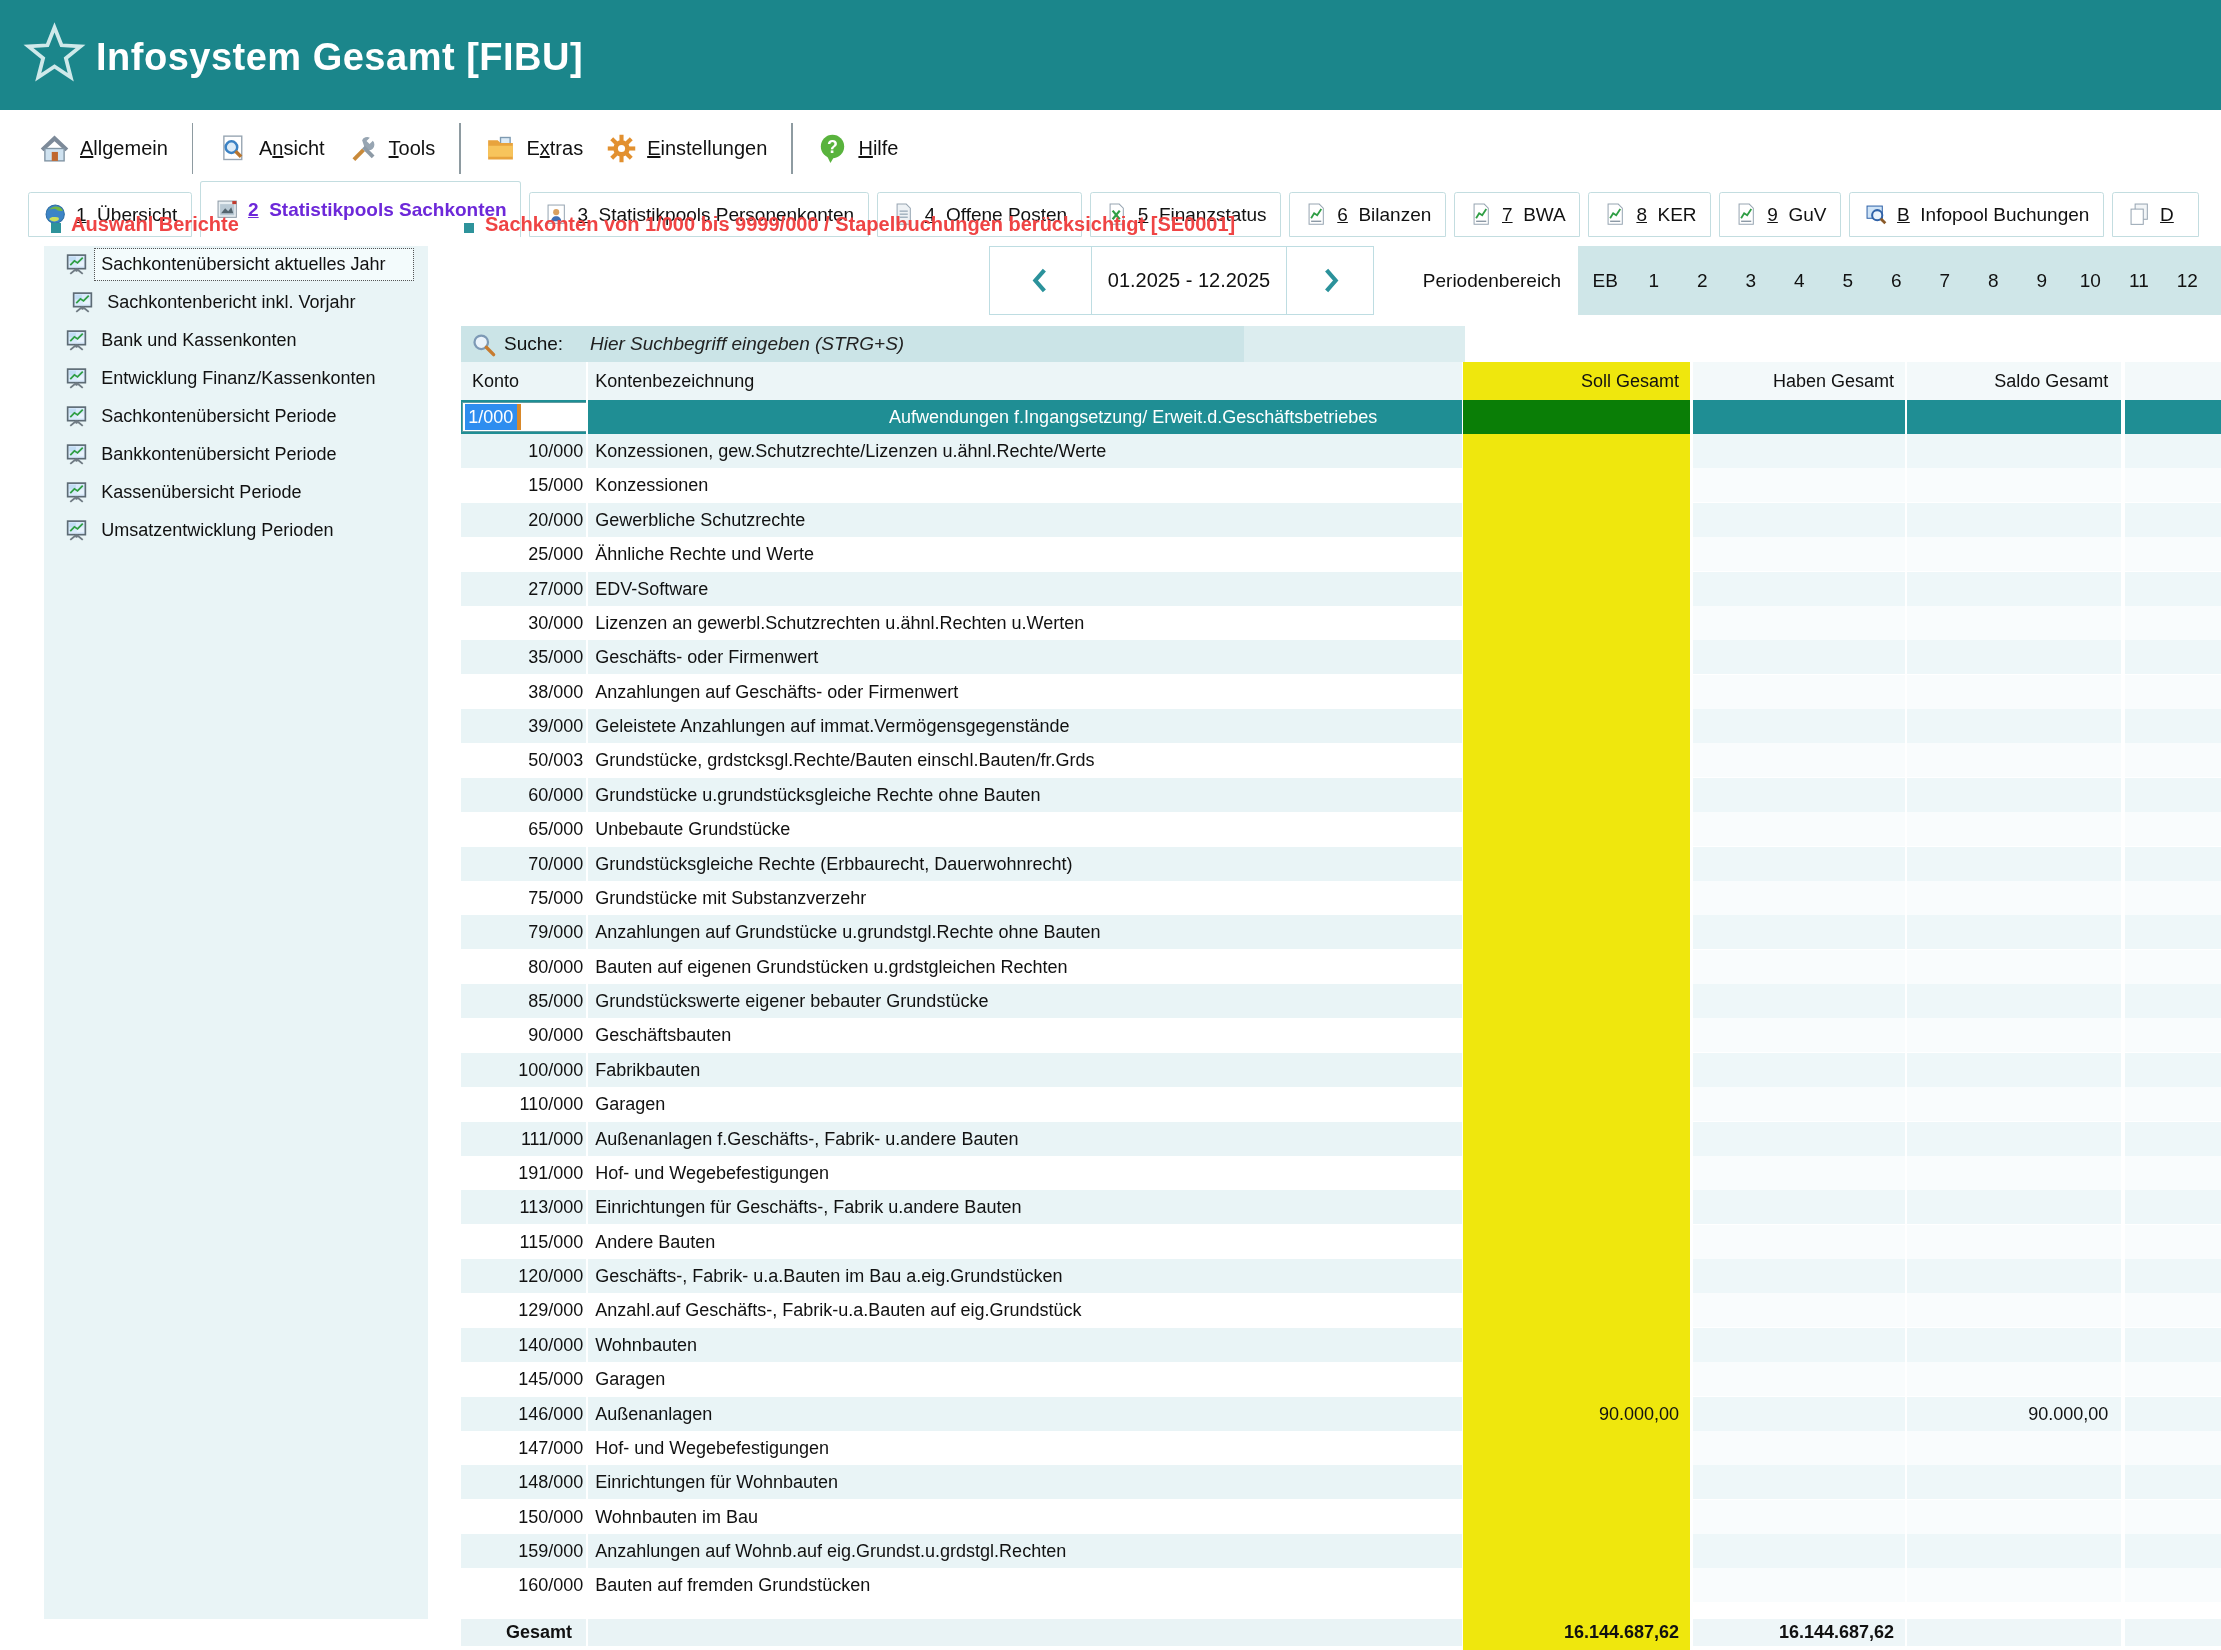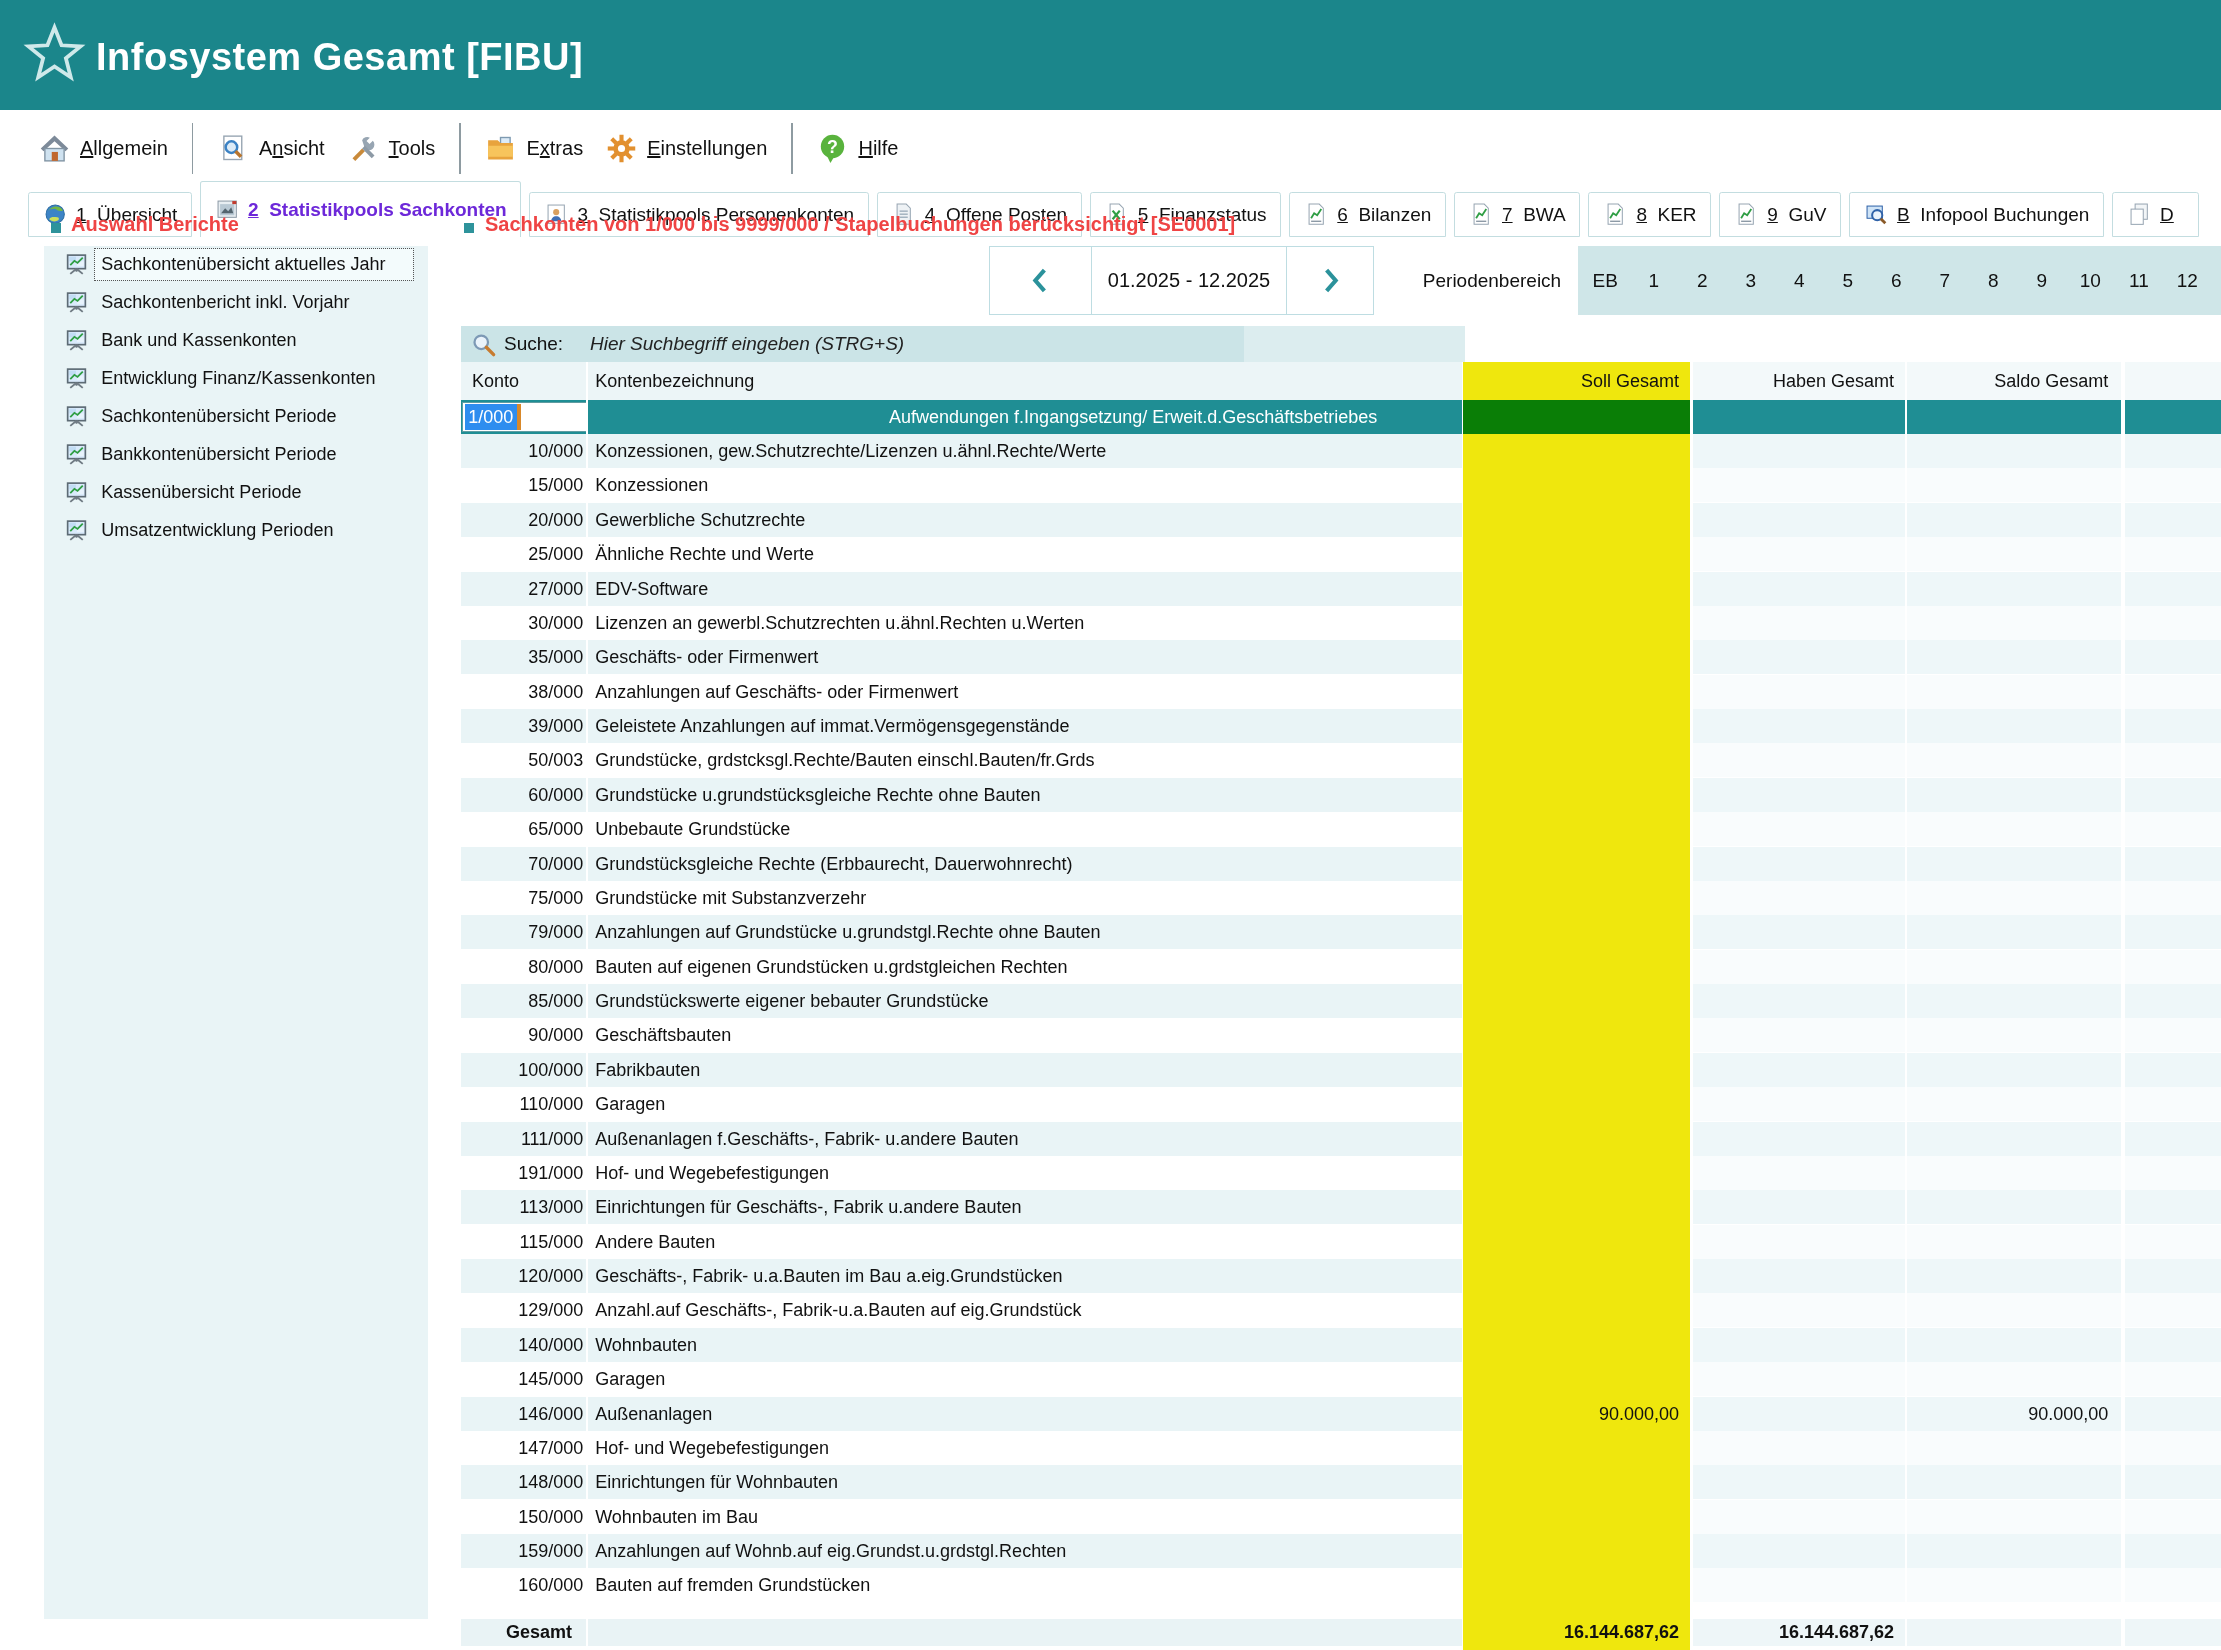--- a/index.html
+++ b/index.html
@@ -289,21 +289,21 @@
       <div class="side-item selected" style="top: 0px;">
         <span class="sicon"><svg viewBox="0 0 24 24">
             <rect x="3.5" y="3" width="17" height="13" fill="#d9eafb" stroke="#5d6b75" stroke-width="1.6"></rect>
             <rect x="5" y="4.5" width="6.5" height="4.5" fill="#c2ddf4"></rect>
             <rect x="12.5" y="9" width="6.5" height="4.5" fill="#e8f3fc"></rect>
             <polyline points="6,12.5 10,8.5 13,10.5 18,5.5" fill="none" stroke="#2f9e44" stroke-width="1.7"></polyline>
             <path d="M12 16l6 5m-6-5l-6 5m6-5v3" fill="none" stroke="#6f7a83" stroke-width="1.8"></path>
           </svg></span>
         <span class="side-label">Sachkontenübersicht aktuelles Jahr</span>
       </div>
-      <div class="side-item" style="top: 38px;">
+      <div class="side-item" style="top: 38px; margin-left: 6px;">
         <span class="sicon"><svg viewBox="0 0 24 24">
             <rect x="3.5" y="3" width="17" height="13" fill="#d9eafb" stroke="#5d6b75" stroke-width="1.6"></rect>
             <rect x="5" y="4.5" width="6.5" height="4.5" fill="#c2ddf4"></rect>
             <rect x="12.5" y="9" width="6.5" height="4.5" fill="#e8f3fc"></rect>
             <polyline points="6,12.5 10,8.5 13,10.5 18,5.5" fill="none" stroke="#2f9e44" stroke-width="1.7"></polyline>
             <path d="M12 16l6 5m-6-5l-6 5m6-5v3" fill="none" stroke="#6f7a83" stroke-width="1.8"></path>
           </svg></span>
         <span class="side-label">Sachkontenbericht inkl. Vorjahr</span>
       </div>
       <div class="side-item" style="top: 76px;">

